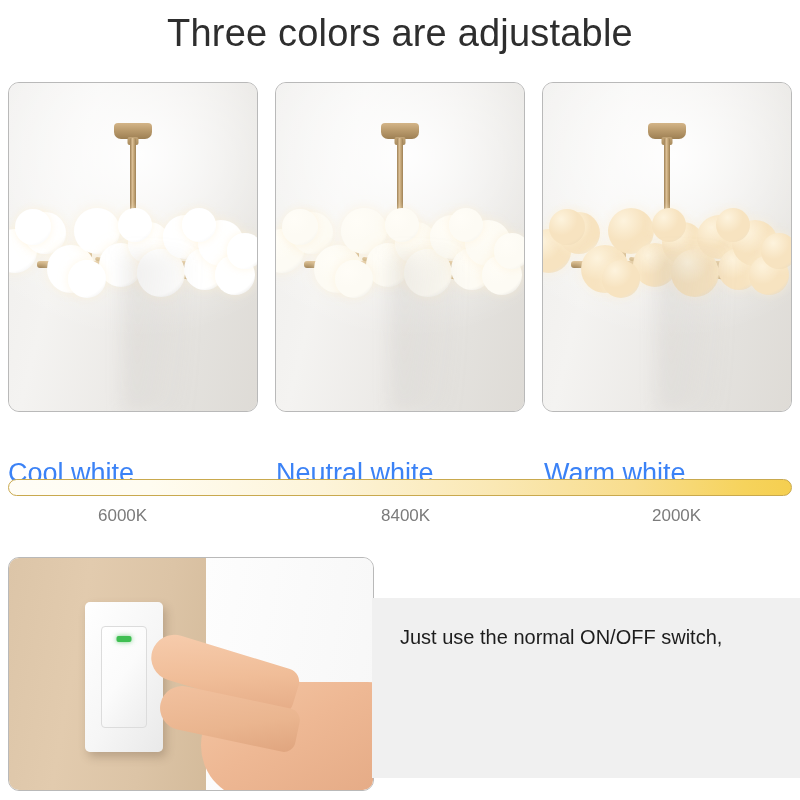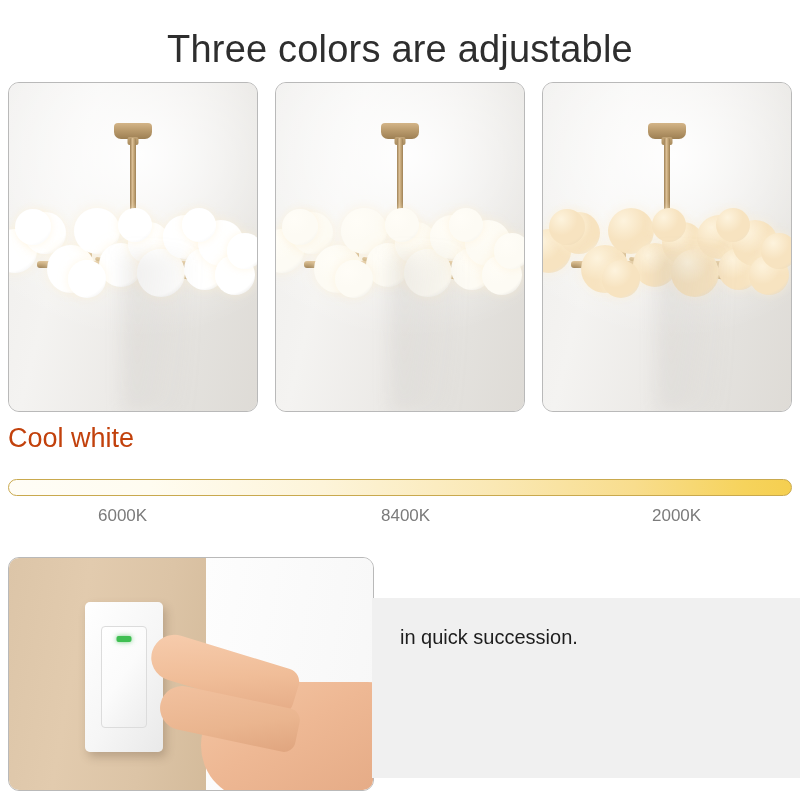--- a/index.html
+++ b/index.html
@@ -5,21 +5,21 @@
   html,body{margin:0;padding:0;}
   body{
     width:800px;height:800px;overflow:hidden;background:#ffffff;
     font-family:"Liberation Sans",sans-serif;
     -webkit-font-smoothing:antialiased;
   }
   .page{position:relative;width:800px;height:800px;}
 
   
   .title{
-    position:absolute;left:0;top:22px;width:800px;
+    position:absolute;left:0;top:6px;width:800px;
     text-align:center;font-size:38px;line-height:54px;
     color:#2e2e2e;font-weight:400;letter-spacing:.2px;
   }
 
   
   .panels{position:absolute;left:8px;top:82px;width:784px;height:328px;
           display:flex;justify-content:space-between;}
   .panel{
     position:relative;width:248px;height:328px;border-radius:11px;
     border:1px solid #b9b9b9;overflow:hidden;background:#f2f1ef;
@@ -52,21 +52,21 @@
     background:linear-gradient(180deg,#dcc096 0%,#c2a475 45%,#9c7f55 100%);}
   .arm{position:absolute;height:4px;border-radius:2px;
     background:linear-gradient(180deg,#d6ba90 0%,#b2945f 100%);}
   .node{position:absolute;width:9px;height:11px;border-radius:2px;
     background:linear-gradient(180deg,#d2b587 0%,#a88a5c 100%);}
   .globe{position:absolute;border-radius:50%;}
 
   
   .labels{position:absolute;left:8px;top:420px;width:784px;height:38px;
           display:flex;justify-content:space-between;}
-  .label{width:248px;text-align:left;font-size:27px;line-height:36px;color:#c2410c;}
+  .label{width:248px;text-align:left;font-size:27px;line-height:36px;color:#3b82f6;margin-top:35px;}
 
   
   .kbar{
     position:absolute;left:8px;top:479px;width:784px;height:17px;
     border-radius:9px;border:1px solid #c9a94e;box-sizing:border-box;
     background:linear-gradient(90deg,#fffdf6 0%,#fffcf0 18%,#fdf4d9 40%,#fae8b4 62%,#f8dd8d 80%,#f6d35c 94%,#f5cf50 100%);
   }
   .kticks{position:absolute;left:0;top:504px;width:800px;height:26px;}
   .ktick{position:absolute;font-size:17px;line-height:24px;color:#7b7b7b;}
   .ktick.k1{left:98px;}
@@ -228,20 +228,22 @@
             <div class="globe" style="left: 59px; top: 177px; width: 38px; height: 38px; background: radial-gradient(circle at 34% 28%, rgb(253, 243, 221) 0%, rgb(247, 227, 192) 46%, rgb(247, 227, 192) 70%, rgba(0, 0, 0, 0.06) 100%); box-shadow: rgba(255, 240, 210, 0.55) 0px 0px 10px;"></div>
             <div class="globe" style="left: 218px; top: 150px; width: 36px; height: 36px; background: radial-gradient(circle at 34% 28%, rgb(253, 243, 221) 0%, rgb(247, 227, 192) 46%, rgb(247, 227, 192) 70%, rgba(0, 0, 0, 0.06) 100%); box-shadow: rgba(255, 240, 210, 0.55) 0px 0px 9px;"></div>
           </div>
       </div>
     </div>
 
   </div>
 
   <div class="labels">
     <div class="label">Cool white</div>
+    <div class="label">Neutral white</div>
+    <div class="label">Warm white</div>
   </div>
 
   <div class="kbar"></div>
   <div class="kticks">
     <div class="ktick k1">6000K</div>
     <div class="ktick k2">8400K</div>
     <div class="ktick k3">2000K</div>
   </div>
 
   <div class="photo">
@@ -253,16 +255,16 @@
       </div>
     </div>
     <div class="hand">
       <div class="palm"></div>
       <div class="finger"></div>
       <div class="finger2"></div>
     </div>
   </div>
 
   <div class="textpanel">
-    <div class="line">in quick succession.</div>
+    <div class="line"> Just use the normal ON/OFF switch,</div>
   </div>
 
 </div>
 
 </body></html>

